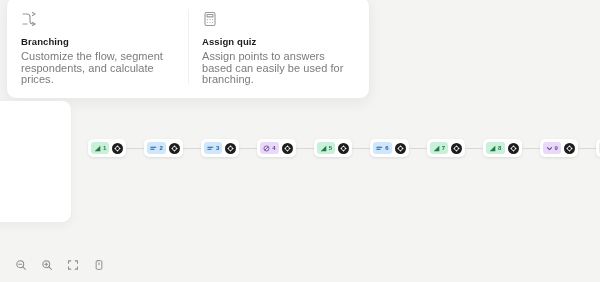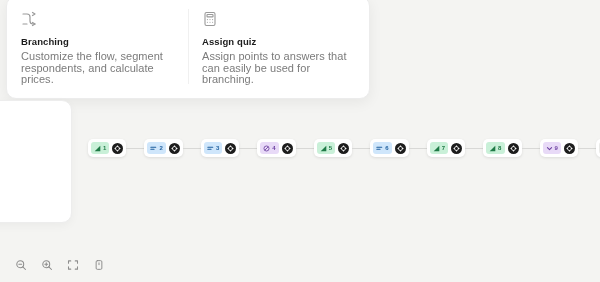--- a/index.html
+++ b/index.html
@@ -212,21 +212,21 @@
 
   <div class="feature-card">
     <span class="feature-icon">
       <svg viewBox="0 0 16 16" fill="none" stroke="currentColor" stroke-width="1.1" stroke-linecap="round" stroke-linejoin="round">
         <rect x="3" y="1.5" width="10" height="13" rx="1.5"></rect>
         <rect x="5" y="3.5" width="6" height="2.4" rx="0.5"></rect>
         <path d="M5.4 8.6h.01M8 8.6h.01M10.6 8.6h.01M5.4 11.2h.01M8 11.2h.01M10.6 11.2h.01"></path>
       </svg>
     </span>
     <div class="feature-title">Assign quiz</div>
-    <div class="feature-desc">Assign points to answers that can easily be used for branching.</div>
+    <div class="feature-desc">Assign points to answers based can easily be used for branching.</div>
   </div>
 
 
 </div>
 
 <div id="left-panel">
   <div class="lp-title">s</div>
   <div class="lp-desc">urces,
 respondents,
 sonalize the

